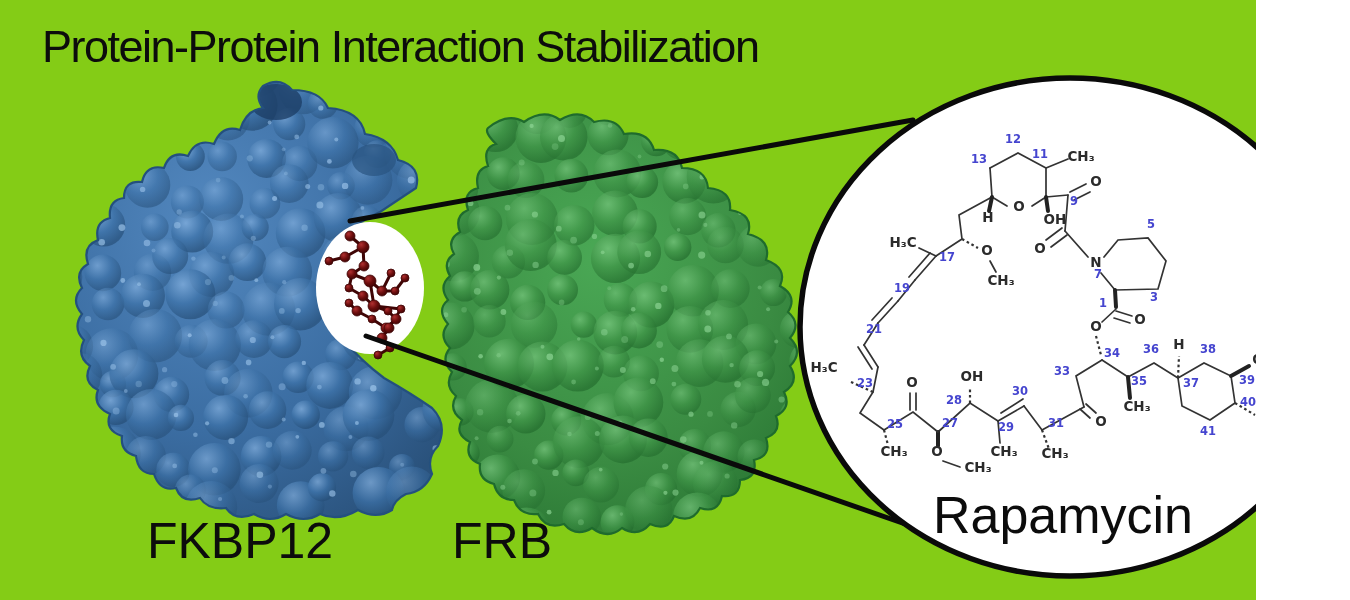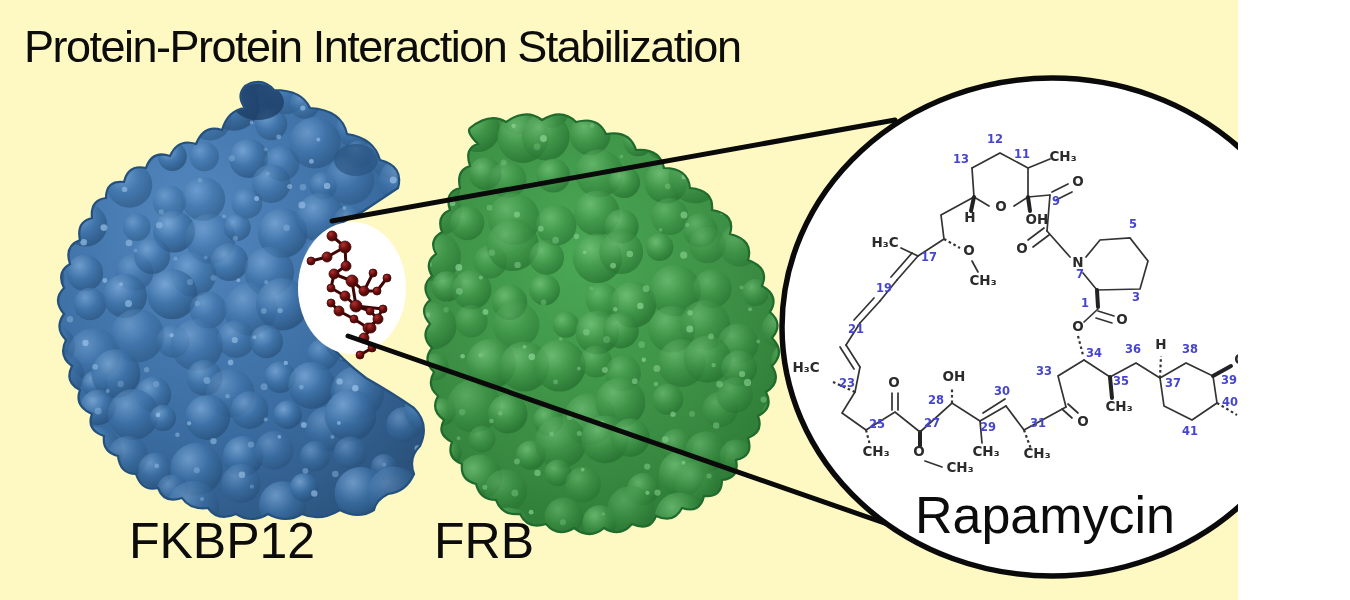--- a/index.html
+++ b/index.html
@@ -1,17 +1,17 @@
 <!DOCTYPE html>
 <html><head>
 <meta charset="utf-8">
 <style>
   html,body{margin:0;padding:0;background:#ffffff;}
-  .stage{position:relative;width:1238px;height:600px;background:#fef9c3;overflow:hidden;
-         font-family:"Liberation Sans", sans-serif;}
+  .stage{position:relative;width:1238px;height:600px;background:#84cc16;overflow:hidden;
+         font-family:"Liberation Sans", sans-serif;padding-left:18px;}
   svg{display:block;}
   text{user-select:none;}
   .title-text{font-size:45px;letter-spacing:-1.5px;fill:#0c0c0c;}
   .protein-label{font-size:50px;fill:#0c0c0c;text-anchor:middle;}
   .molecule-name{font-size:52px;fill:#0c0c0c;text-anchor:middle;}
   .bond{stroke:#333;stroke-width:1.7;fill:none;stroke-linecap:round;}
   .bond-wedge{stroke:#222;stroke-width:4;fill:none;stroke-linecap:round;}
   .bond-hash{stroke:#333;stroke-width:2.2;fill:none;stroke-dasharray:2.6,2.8;stroke-linecap:butt;}
   .atom-num{font-family:"DejaVu Sans",sans-serif;font-size:11.5px;font-weight:bold;text-anchor:middle;}
   .grp-lbl{font-family:"DejaVu Sans",sans-serif;font-size:13.5px;font-weight:bold;text-anchor:middle;}

